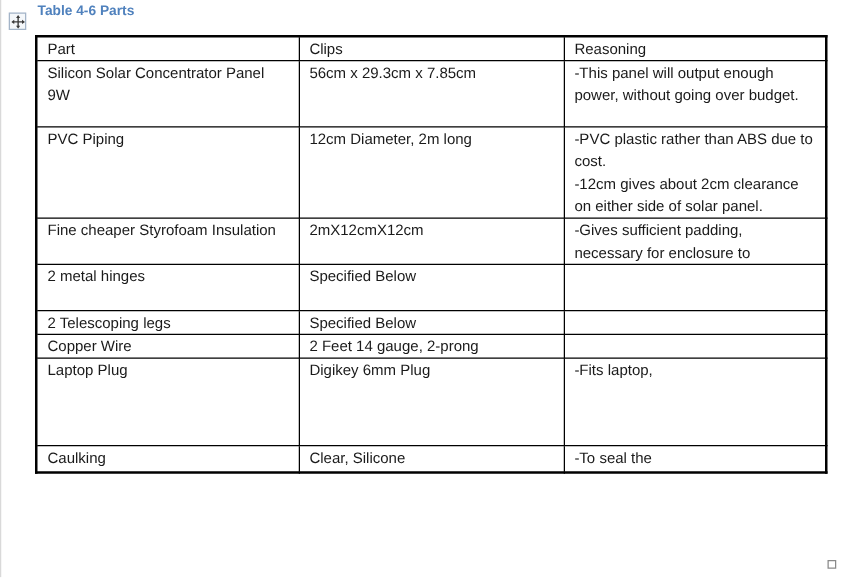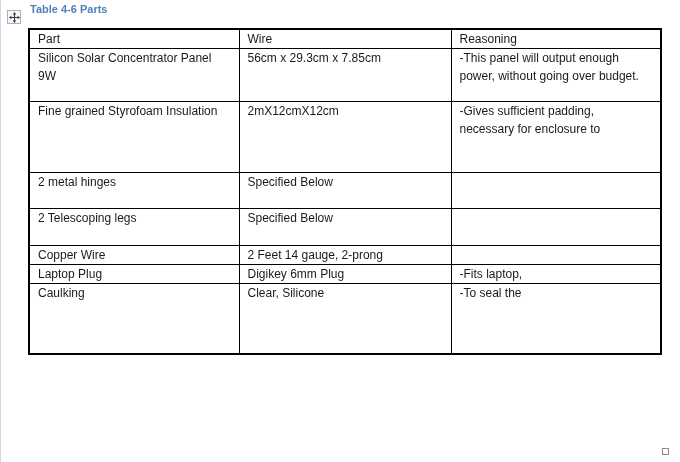--- a/index.html
+++ b/index.html
@@ -114,32 +114,38 @@
 
   <table class="parts">
     <colgroup>
       <col style="width:210px">
       <col style="width:212px">
       <col style="width:210px">
     </colgroup>
     <thead>
       <tr>
         <th>Part</th>
-        <th>Wire</th>
+        <th>Clips</th>
         <th>Reasoning</th>
       </tr>
     </thead>
     <tbody>
       <tr>
         <td>Silicon Solar Concentrator Panel 9W</td>
         <td>56cm x 29.3cm x 7.85cm</td>
         <td>-This panel will output enough power, without going over budget.</td>
       </tr>
       <tr>
-        <td>Fine grained Styrofoam Insulation</td>
+        <td>PVC Piping</td>
+        <td>12cm Diameter, 2m long</td>
+        <td>-PVC plastic rather than ABS due to cost.
+-12cm gives about 2cm clearance on either side of solar panel.</td>
+      </tr>
+      <tr>
+        <td>Fine cheaper Styrofoam Insulation</td>
         <td>2mX12cmX12cm</td>
         <td>-Gives sufficient padding, necessary for enclosure to</td>
       </tr>
       <tr>
         <td>2 metal hinges</td>
         <td>Specified Below</td>
         <td></td>
       </tr>
       <tr>
         <td>2 Telescoping legs</td>

